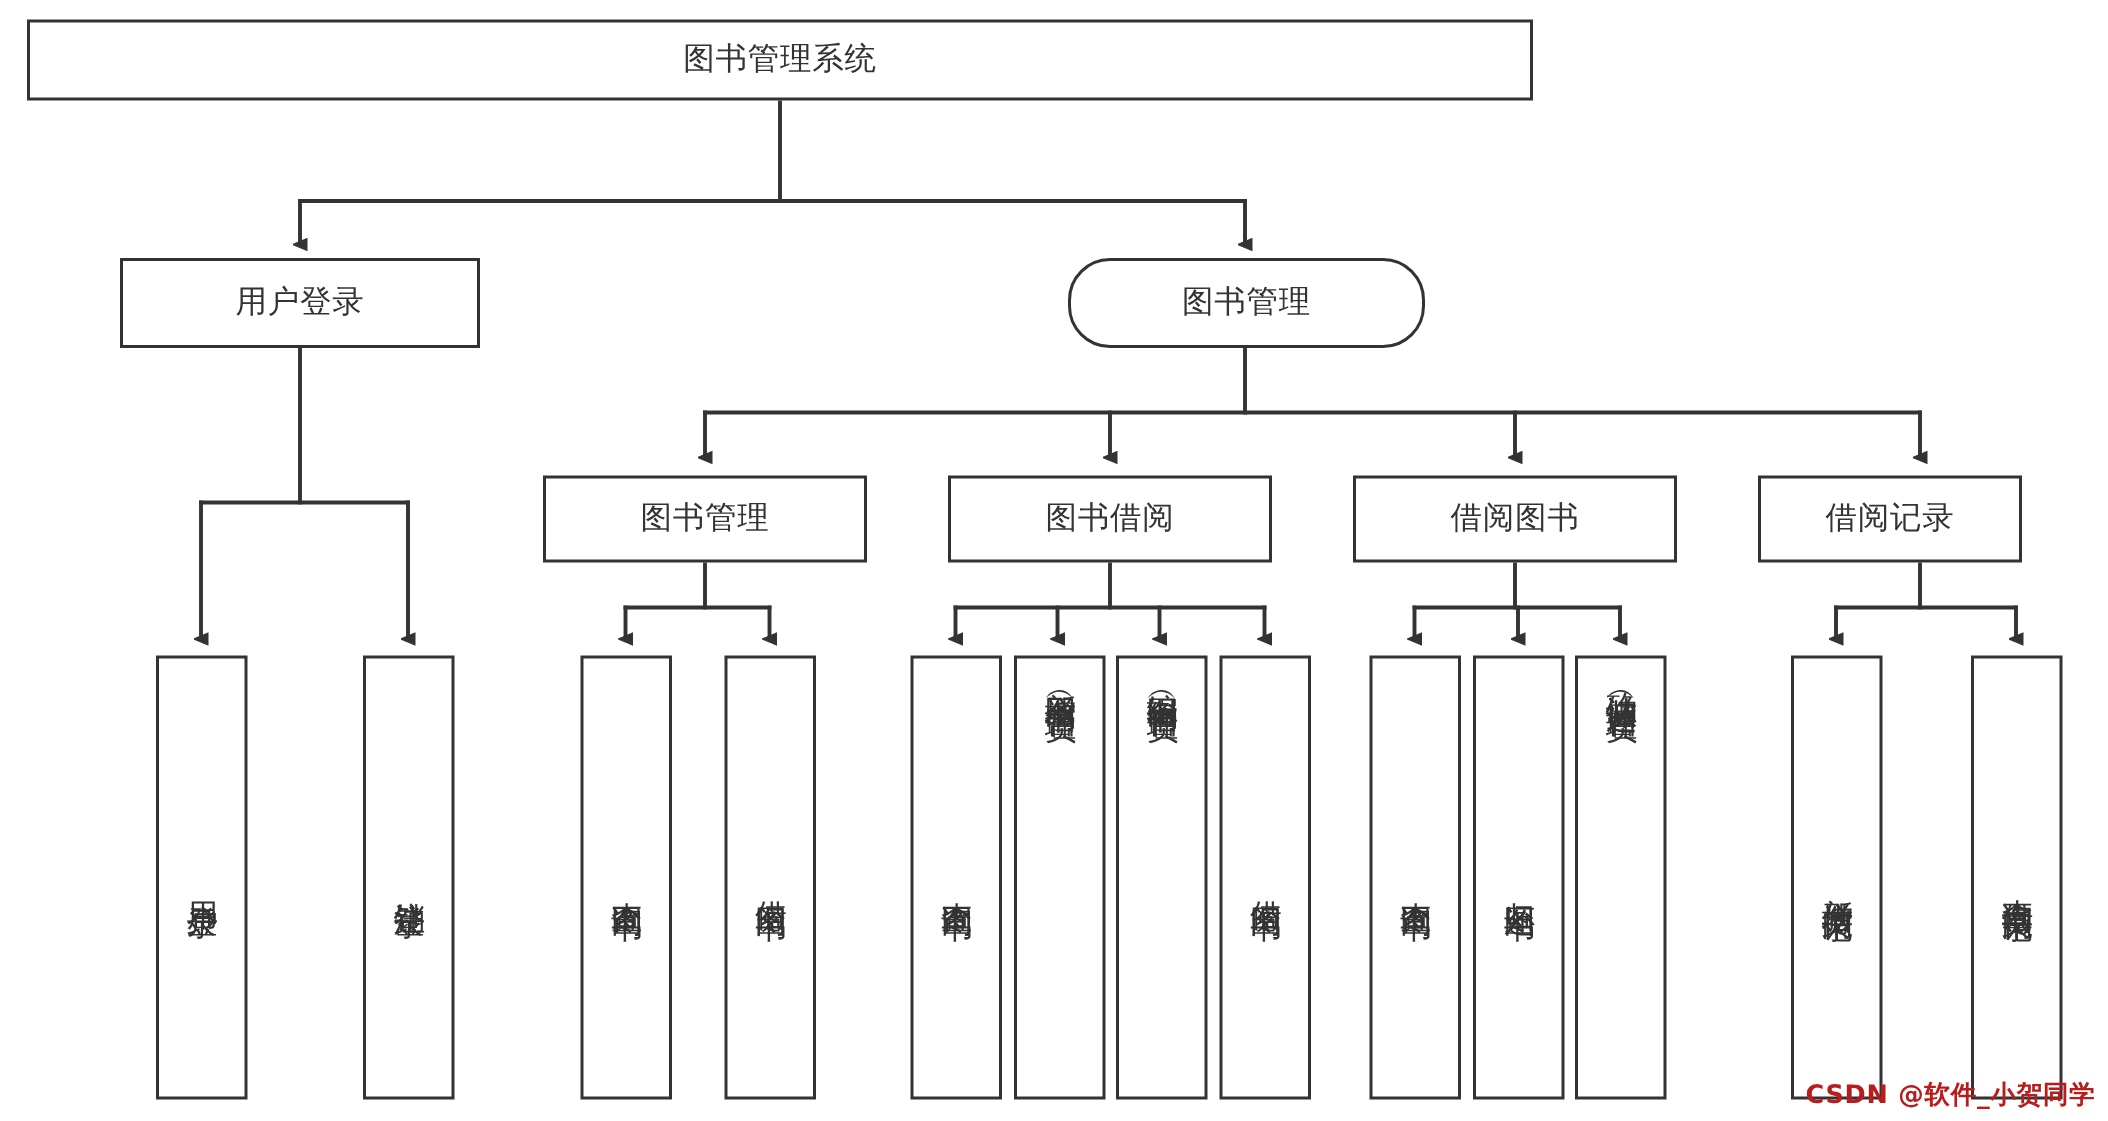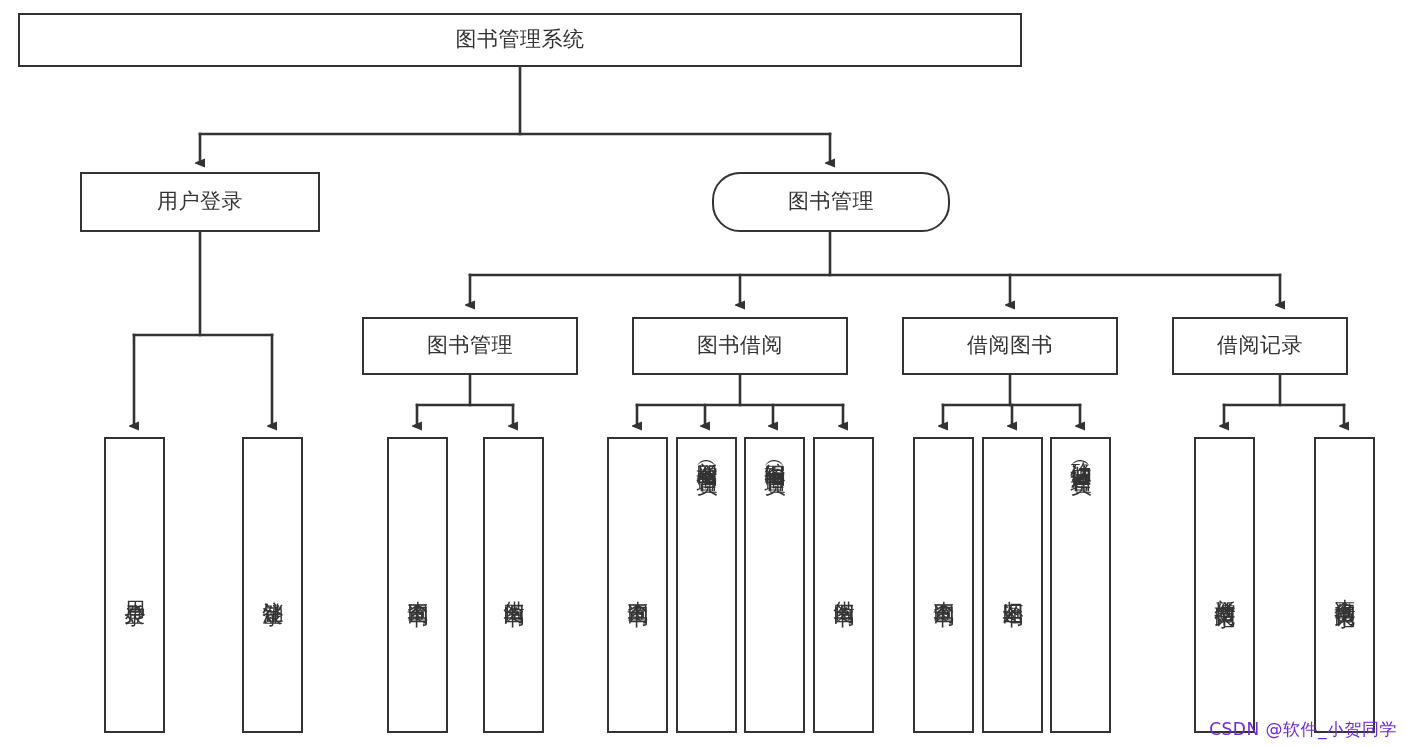--- a/index.html
+++ b/index.html
@@ -60,23 +60,24 @@
     text-align: left;
   }
   .node-box.leaf.center-v {
     align-items: center;
   }
   .watermark {
     position: absolute;
     right: 8px;
     bottom: 6px;
     font-size: 17px;
-    color: #6d28d9;
+    color: #b91c1c;
     white-space: nowrap;
     letter-spacing: 0.5px;
+    font-weight: bold;
   }
 </style>
 </head>
 <body>
 
 <div id="diagram-root">
 
   <svg class="canvas" viewBox="0 0 1405 747">
     <defs>
       <marker id="arrowhead" markerWidth="10" markerHeight="10" refX="5" refY="5" orient="auto" markerUnits="userSpaceOnUse">

